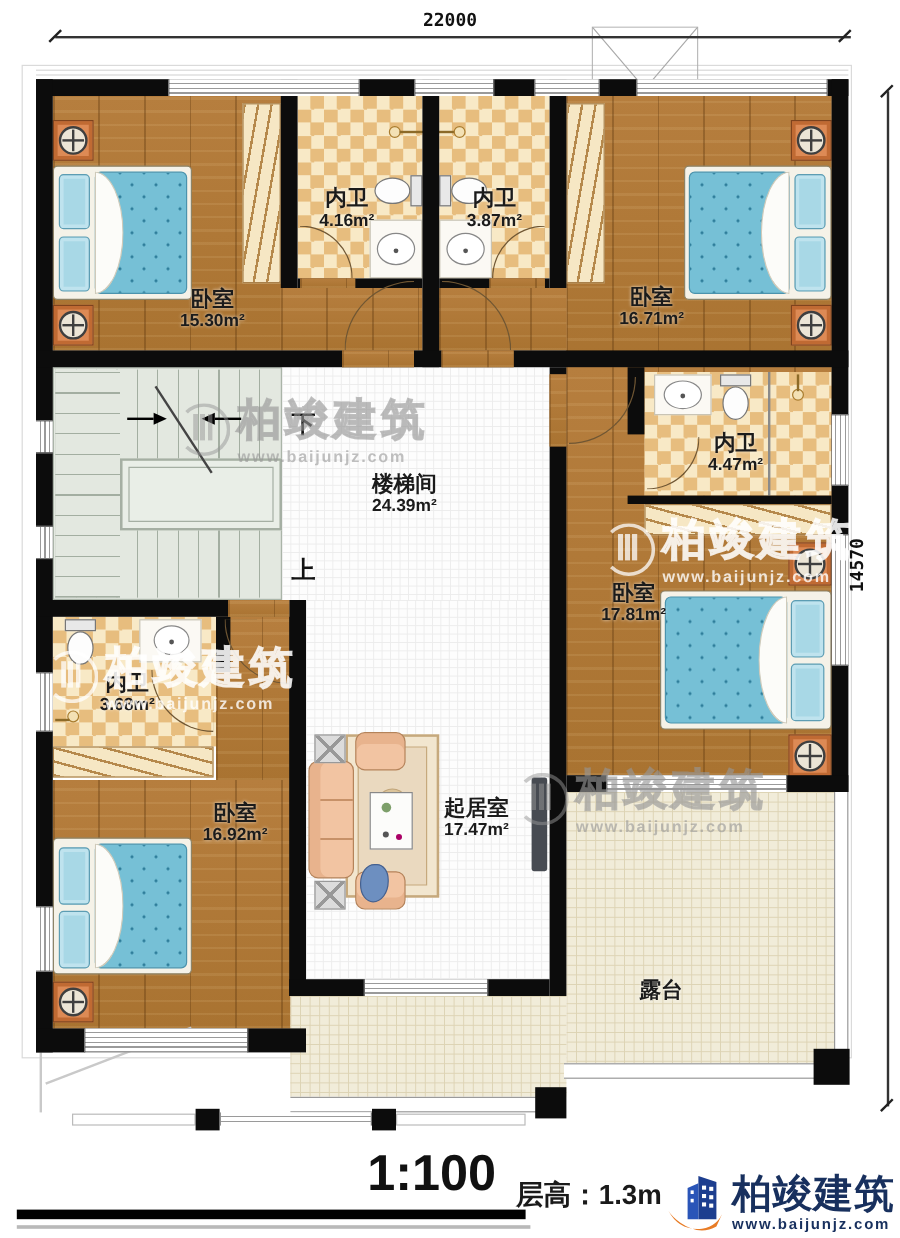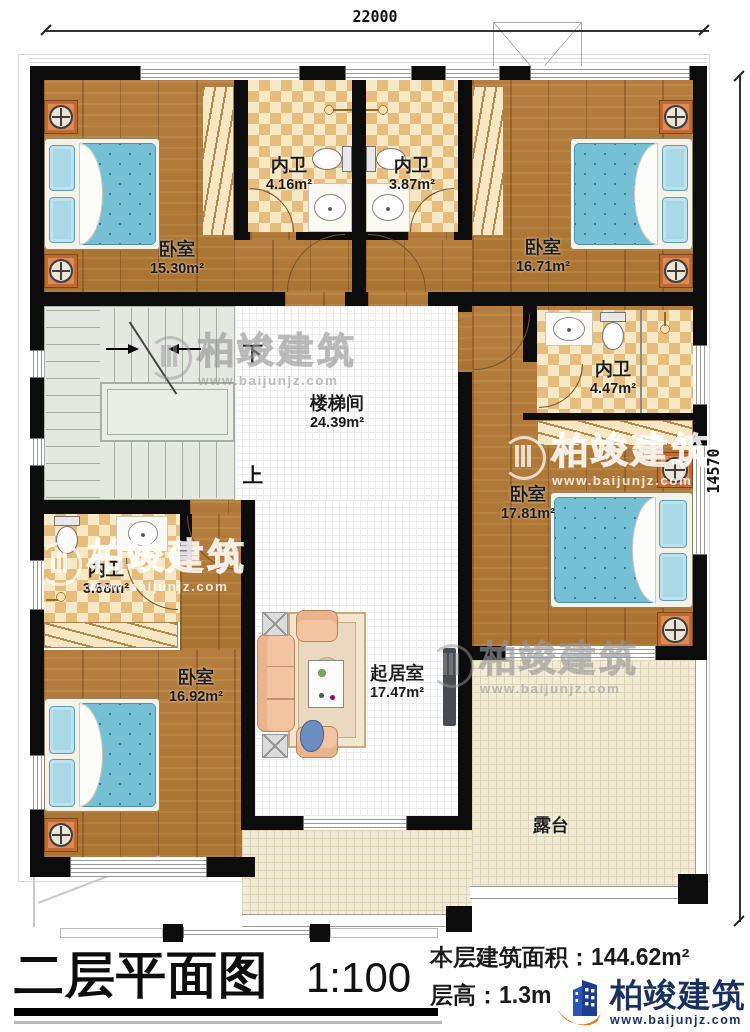--- a/index.html
+++ b/index.html
@@ -88,21 +88,21 @@
   .wm-light .wm-url{color:rgba(255,255,255,.8);}
   .wm-gray{color:rgba(150,150,150,.5);}
   .wm-gray .wm-name{-webkit-text-stroke:1.4px rgba(150,150,150,.6);color:rgba(150,150,150,.12);}
   .wm-gray .wm-url{color:rgba(150,150,150,.6);}
   
   .dimline{position:absolute;background:#333;z-index:7;}
   .tick{position:absolute;width:14px;height:2px;background:#222;z-index:7;transform:rotate(-45deg);}
   .dimtext{position:absolute;z-index:7;font-family:"DejaVu Sans Mono","Liberation Mono",monospace;font-size:15px;font-weight:700;color:#111;text-align:center;}
   
   .tb-title{position:absolute;left:14px;top:942px;z-index:8;font-size:50px;font-weight:900;letter-spacing:1px;color:#0d0d0d;}
-  .tb-scale{position:absolute;left:306px;top:954px;z-index:8;font-size:42px;font-weight:400;color:#111;}
+  .tb-scale{position:absolute;left:306px;top:954px;z-index:8;font-size:42px;font-weight:700;color:#111;}
   .tb-bar1{position:absolute;left:14px;top:1008px;width:424px;height:8px;background:#000;z-index:8;}
   .tb-bar2{position:absolute;left:14px;top:1021px;width:428px;height:3px;background:#b9b9b9;z-index:8;}
   .tb-area{position:absolute;left:430px;top:942px;z-index:8;font-size:23px;font-weight:700;color:#1a1a1a;white-space:nowrap;}
   .tb-height{position:absolute;left:430px;top:980px;z-index:8;font-size:23px;font-weight:700;color:#1a1a1a;white-space:nowrap;}
   .brand{position:absolute;left:552px;top:972px;width:198px;height:60px;background:#fff;z-index:9;display:flex;align-items:center;gap:4px;}
   .brand-col{display:flex;flex-direction:column;}
   .brand-name{font-size:33px;font-weight:900;color:#18305e;letter-spacing:1px;line-height:1;}
   .brand-url{font-size:12.5px;font-weight:700;color:#18305e;letter-spacing:1.5px;margin-top:2px;}
   .sofa{position:absolute;z-index:2;background:#f2c4a2;border:1.5px solid #b5835a;border-radius:8px;}
   .sidetable{position:absolute;z-index:2;background:#dcdcdc;border:1px solid #999;
@@ -393,25 +393,23 @@
       </div>
   </div>
   <div class="wm wm-gray" style="left:428px;top:640px;">
     <div class="wm-badge"></div>
     <div>
         <div class="wm-name">柏竣建筑</div>
          <div class="wm-url">www.baijunjz.com</div>
       </div>
   </div>
 
-  <div class="tb-title">二层平面图</div>
   <div class="tb-scale">1:100</div>
   <div class="tb-bar1"></div>
   <div class="tb-bar2"></div>
-  <div class="tb-area">本层建筑面积：144.62m²</div>
   <div class="tb-height">层高：1.3m</div>
 
   <div class="brand">
     <svg width="54" height="56" viewBox="0 0 54 56">
       <path d="M30 6 L45 11 L45 42 L30 42 Z" fill="#1d3e8f"></path>
       <path d="M21 16 L30 12 L30 42 L21 42 Z" fill="#2a55b8"></path>
       <rect x="33" y="14" width="3.4" height="3.4" fill="#fff"></rect>
         <rect x="39" y="15" width="3.4" height="3.4" fill="#fff"></rect>
       <rect x="33" y="21" width="3.4" height="3.4" fill="#fff"></rect>
         <rect x="39" y="22" width="3.4" height="3.4" fill="#fff"></rect>

